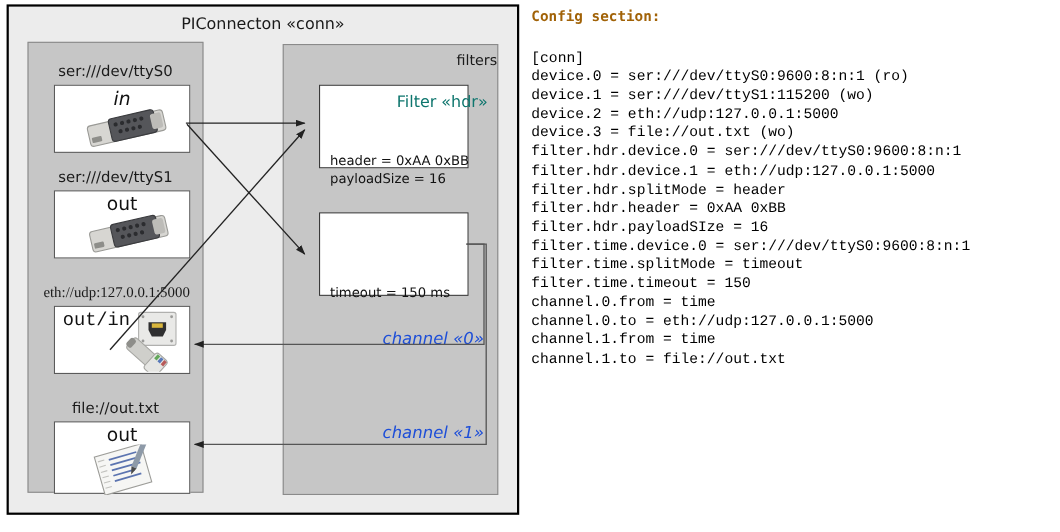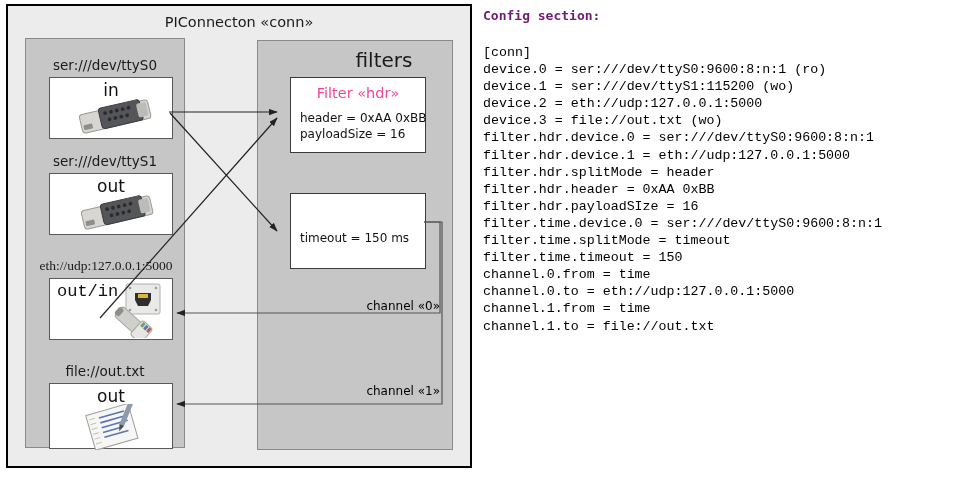--- a/index.html
+++ b/index.html
@@ -18,22 +18,22 @@
     font-size:14.5px;color:#1a1a1a;
   }
   
   .panel{
     position:absolute;background:#c6c6c6;border:1.5px solid #8a8a8a;
     box-sizing:border-box;
   }
   #devices-panel{left:17px;top:32px;width:160px;height:410px;}
   #filters-panel{left:249px;top:34px;width:196px;height:410px;}
   .panel-title{
-    position:absolute;left:0;top:7px;width:100%;text-align:center;
-    font-size:20px;color:#1a1a1a;margin-left:29px;
+    position:absolute;left:0;top:7px;width:100%;text-align:right;
+    font-size:13px;color:#1a1a1a;
   }
   
   .dev-label{
     position:absolute;text-align:center;font-size:13.5px;color:#1a1a1a;
     white-space:nowrap;
   }
   .dev-box{
     position:absolute;background:#ffffff;border:1.5px solid #5a5a5a;
     box-sizing:border-box;
   }
@@ -41,59 +41,60 @@
     position:absolute;font-size:17px;color:#111;line-height:1;
   }
   .icon-wrap{position:absolute;}
   
   .filter-box{
     position:absolute;background:#ffffff;border:1.5px solid #3a3a3a;
     box-sizing:border-box;
   }
   .filter-title{
     position:absolute;left:0;top:7px;width:100%;text-align:center;
-    font-size:14.5px;color:#ec4899;
+    font-size:14.5px;color:#0f766e;padding-left:44px;
   }
   .filter-prop{
-    position:absolute;font-size:12px;color:#111;white-space:nowrap;
+    position:absolute;font-size:12px;color:#111;white-space:nowrap;margin-top:28px;
   }
   
   .chan-label{
-    position:absolute;font-size:12px;color:#000000;white-space:nowrap;
+    position:absolute;font-size:15px;color:#1d4ed8;white-space:nowrap;
     text-align:right;
+    font-style:italic;
   }
   
   #wires{position:absolute;left:0;top:0;width:964px;height:484px;
          pointer-events:none;}
   
   #config{
     position:absolute;left:480px;top:0px;width:484px;height:484px;
   }
   #config-heading{
     position:absolute;left:3px;top:8px;font-size:13px;font-weight:bold;
-    font-family:"DejaVu Sans Mono","Liberation Mono",monospace;color:#701a75;
+    font-family:"DejaVu Sans Mono","Liberation Mono",monospace;color:#a16207;
   }
   #config-lines{
     position:absolute;left:3px;top:44px;
     font-family:"DejaVu Sans Mono","Liberation Mono",monospace;
     font-size:13.3px;line-height:17.1px;color:#000;white-space:pre;
   }
   .cfg-line{display:block;height:17.1px;font-family:Liberation Mono, monospace;}
 </style>
 </head>
 <body>
 
 <div id="diagram">
 
   <div id="diagram-title">PIConnecton «conn»</div>
 
   <div id="devices-panel" class="panel">
 
     <div class="dev-label" style="left:0;top:18px;width:100%;">ser:///dev/ttyS0</div>
-    <div class="dev-box" style="left:23px;top:38px;width:124px;height:62px;">
+    <div class="dev-box" style="left:23px;top:38px;width:124px;height:62px;font-style:italic;">
       <div class="dev-io" style="left:0;top:4px;width:100%;text-align:center;">in</div>
       <div class="icon-wrap" style="left:24px;top:18px;">
         <svg width="82" height="40" viewBox="0 0 82 40">
           <g transform="rotate(-13 41 20)">
             <rect x="6" y="11" width="70" height="19" rx="3" fill="#d7d6d2" stroke="#9a9a96" stroke-width="1"></rect>
             <rect x="26" y="9" width="42" height="21" rx="3" fill="#55565a" stroke="#3a3b3e" stroke-width="1"></rect>
             <g fill="#2b2c2f">
               <circle cx="32" cy="15" r="1.9"></circle>
                 <circle cx="38" cy="15" r="1.9"></circle>
               <circle cx="44" cy="15" r="1.9"></circle>

